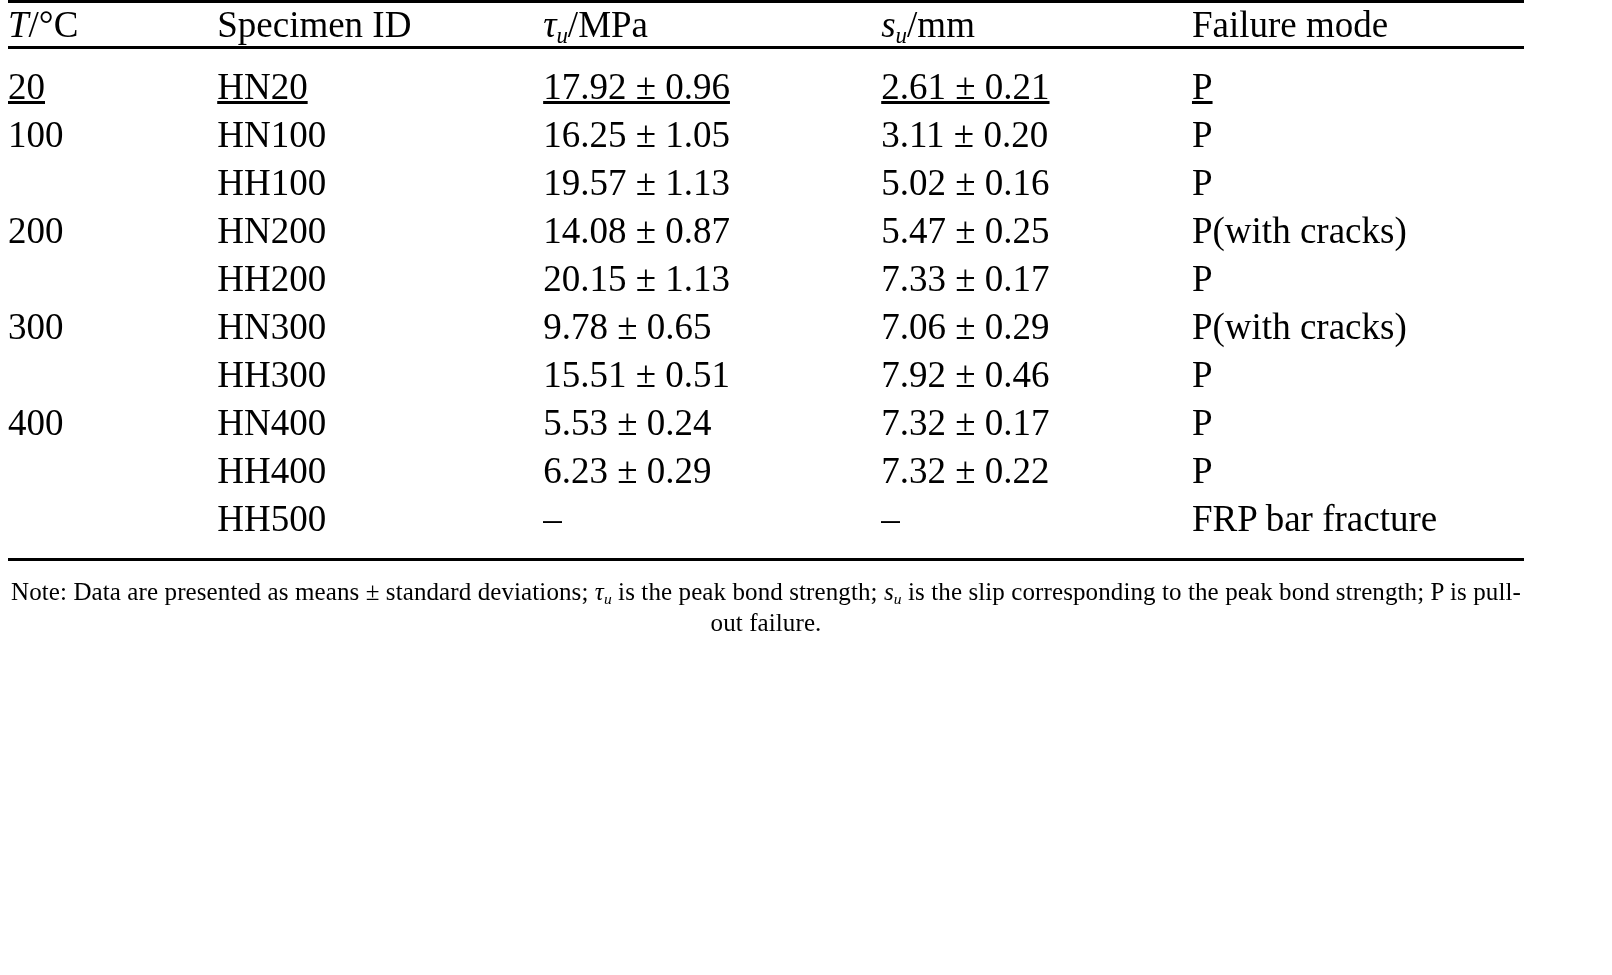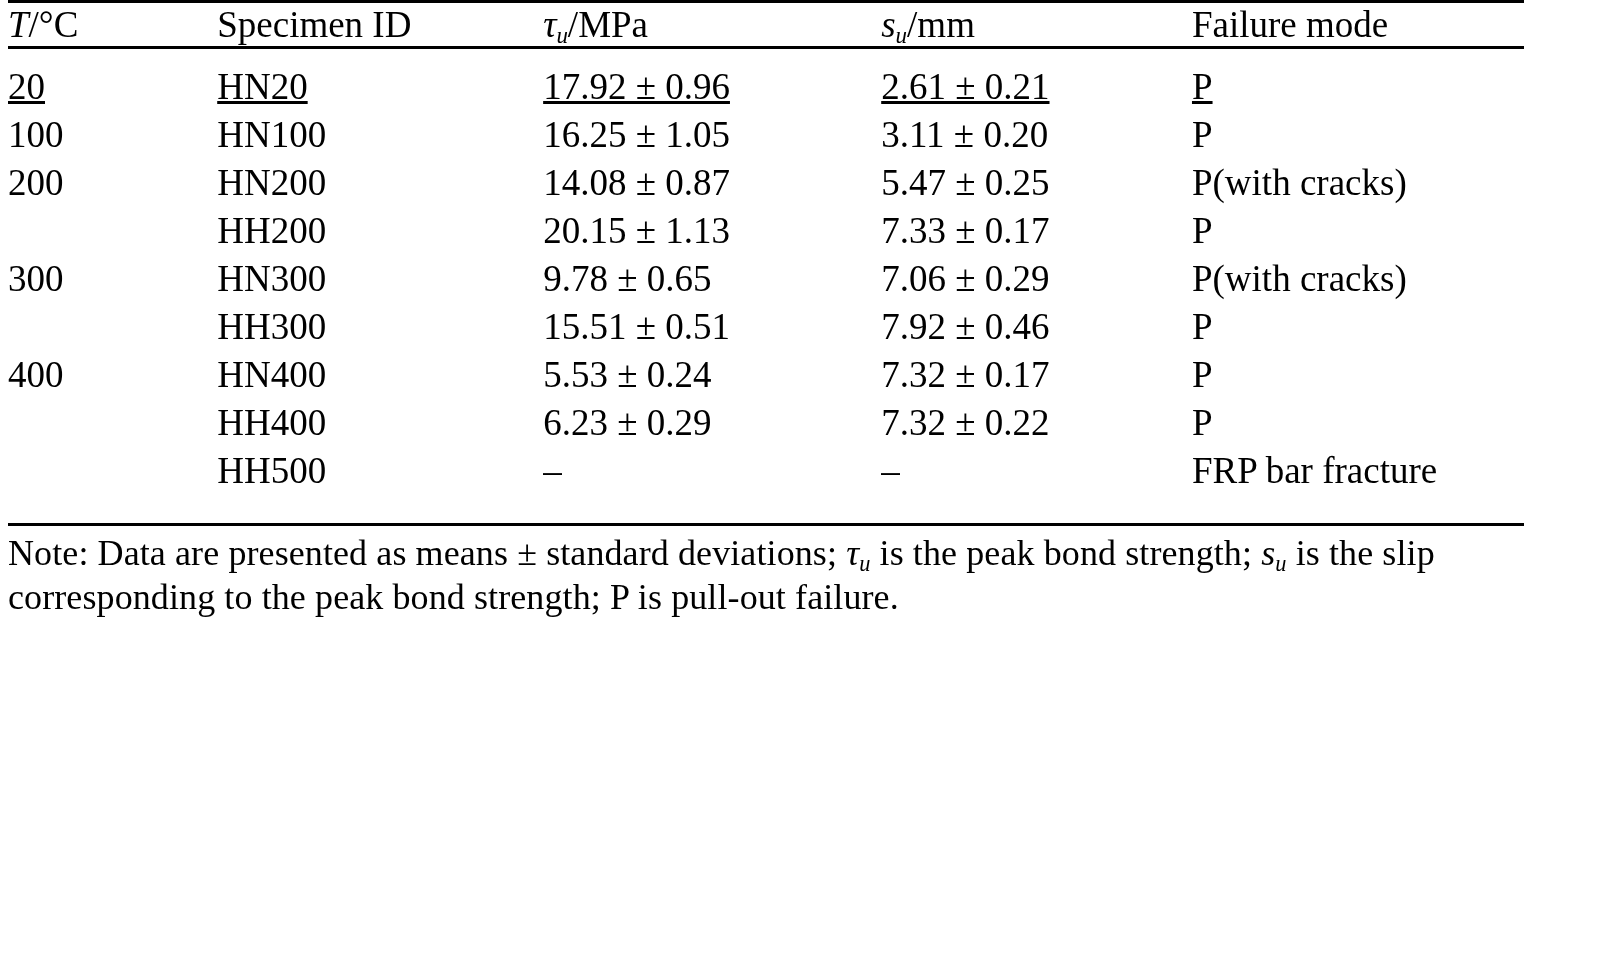--- a/index.html
+++ b/index.html
@@ -43,36 +43,37 @@
   }
   tbody tr td {
     padding: 9px 0 9px 0;
     height: 48px;
   }
   tbody tr:first-child td {
     padding-top: 16px;
     text-decoration: underline;
   }
   tbody tr:last-child td {
-    padding-bottom: 26px;
+    padding-bottom: 13px;
   }
   col.c-temp   { width: 13.8%; }
   col.c-id     { width: 21.5%; }
   col.c-tau    { width: 22.3%; }
   col.c-slip   { width: 20.5%; }
   col.c-mode   { width: 21.9%; }
   .bottom-rule {
     border-top: 3px solid #000;
     margin-top: 0;
   }
   .note {
-    font-size: 36px;
+    font-size: 25px;
     line-height: 1.22;
-    padding-top: 6px;
+    padding-top: 16px;
     letter-spacing: 0.1px;
+    text-align: center;
   }
   .italic { font-style: italic; }
   sub {
     font-size: 0.62em;
     font-style: italic;
     vertical-align: baseline;
     position: relative;
     top: 0.28em;
   }
   .nowrap { white-space: nowrap; }
@@ -121,20 +122,27 @@
 
 
       <tr>
         <td>100</td>
         <td>HN100</td>
         <td class="nowrap">16.25 ± 1.05</td>
         <td class="nowrap">3.11 ± 0.20</td>
         <td>P</td>
       </tr>
 
+      <tr>
+        <td></td>
+        <td>HH100</td>
+        <td class="nowrap">19.57 ± 1.13</td>
+        <td class="nowrap">5.02 ± 0.16</td>
+        <td>P</td>
+      </tr>
 
       <tr>
         <td>200</td>
         <td>HN200</td>
         <td class="nowrap">14.08 ± 0.87</td>
         <td class="nowrap">5.47 ± 0.25</td>
         <td>P(with cracks)</td>
       </tr>
 
       <tr>

